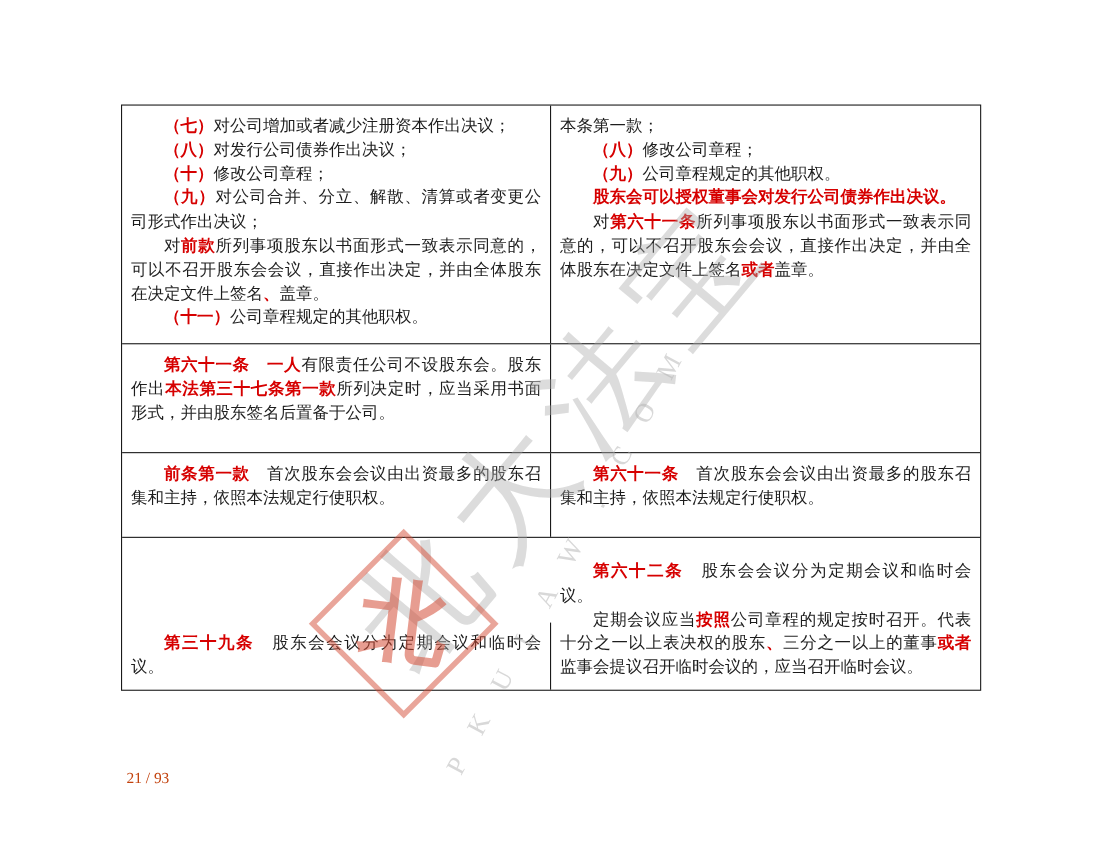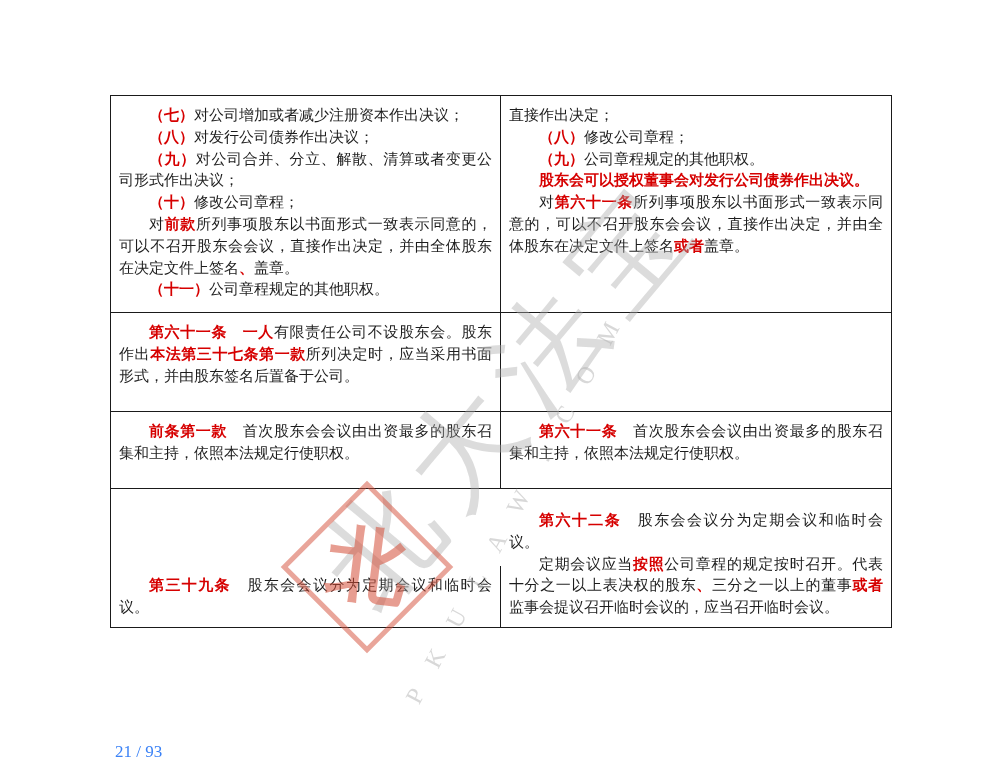--- a/index.html
+++ b/index.html
@@ -25,21 +25,21 @@
     padding:9px 8px 8px 8px;
     font-size:15px;line-height:21.8px;
   }
   .tcell.left{border-right:1px solid #1a1a1a;}
   .para{margin:0;text-align:justify;color:#1d1d1d;}
   .para.indent{text-indent:2em;}
   .run-n{color:#1d1d1d;}
   .run-r{color:#d60000;font-weight:bold;}
   .footer-page{
     position:absolute;left:115px;top:701px;
-    font-size:17px;color:#3b82f6;z-index:1;margin-top:41px;
+    font-size:14px;color:#c2410c;z-index:1;
   }
   
   .wm{position:absolute;pointer-events:none;white-space:nowrap;z-index:2;}
   .wm-cjk{
     left:255px;top:318px;
     font-size:112px;letter-spacing:16px;
     color:rgba(172,172,172,0.42);
     transform:rotate(-50deg);transform-origin:center;
   }
   .wm-latin{
@@ -66,27 +66,27 @@
 <div class="wm wm-latin">P K U L A W ． C O M</div>
 <div class="wm wm-seal">
   <span class="wm-seal-char">北</span>
 </div>
 
 <div class="doc-table">
     <div class="trow">
       <div class="tcell left">
         <p class="para indent"><span class="run-r">（七）</span><span class="run-n">对公司增加或者减少注册资本作出决议；</span></p>
         <p class="para indent"><span class="run-r">（八）</span><span class="run-n">对发行公司债券作出决议；</span></p>
+        <p class="para indent"><span class="run-r">（十）</span><span class="run-n">修改公司章程；</span></p>
         <p class="para indent"><span class="run-r">（九）</span><span class="run-n">对公司合并、分立、解散、清算或者变更公司形式作出决议；</span></p>
-        <p class="para indent"><span class="run-r">（十）</span><span class="run-n">修改公司章程；</span></p>
         <p class="para indent"><span class="run-n">对</span><span class="run-r">前款</span><span class="run-n">所列事项股东以书面形式一致表示同意的，可以不召开股东会会议，直接作出决定，并由全体股东在决定文件上签名</span><span class="run-r">、</span><span class="run-n">盖章。</span></p>
         <p class="para indent"><span class="run-r">（十一）</span><span class="run-n">公司章程规定的其他职权。</span></p>
       </div>
       <div class="tcell">
-        <p class="para"><span class="run-n">直接作出决定；</span></p>
+        <p class="para"><span class="run-n">本条第一款；</span></p>
         <p class="para indent"><span class="run-r">（八）</span><span class="run-n">修改公司章程；</span></p>
         <p class="para indent"><span class="run-r">（九）</span><span class="run-n">公司章程规定的其他职权。</span></p>
         <p class="para indent"><span class="run-r">股东会可以授权董事会对发行公司债券作出决议。</span></p>
         <p class="para indent"><span class="run-n">对</span><span class="run-r">第六十一条</span><span class="run-n">所列事项股东以书面形式一致表示同意的，可以不召开股东会会议，直接作出决定，并由全体股东在决定文件上签名</span><span class="run-r">或者</span><span class="run-n">盖章。</span></p>
       </div>
     </div>
     <div class="trow">
       <div class="tcell left">
         <p class="para indent"><span class="run-r">第六十一条</span><span class="run-n">　</span><span class="run-r">一人</span><span class="run-n">有限责任公司不设股东会。股东作出</span><span class="run-r">本法第三十七条第一款</span><span class="run-n">所列决定时，应当采用书面形式，并由股东签名后置备于公司。</span></p>
       </div>

